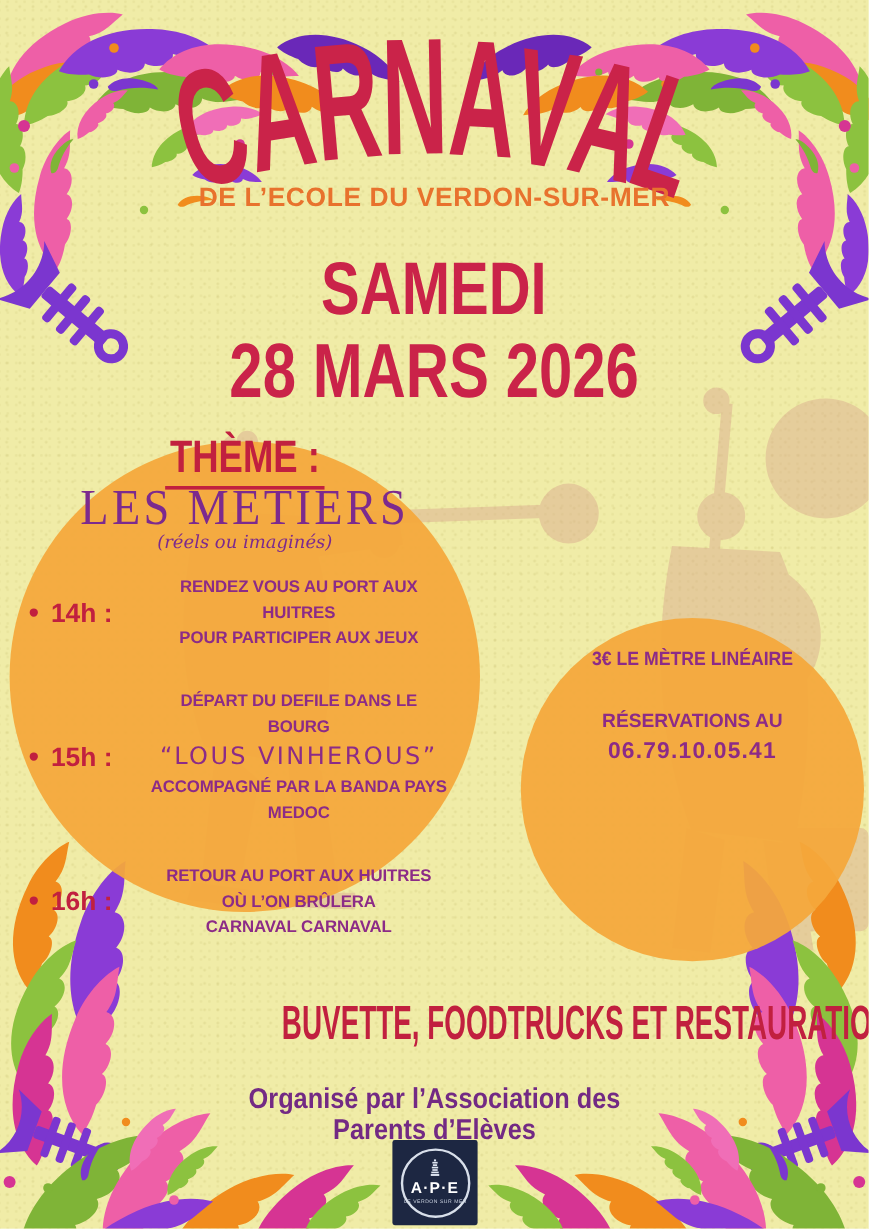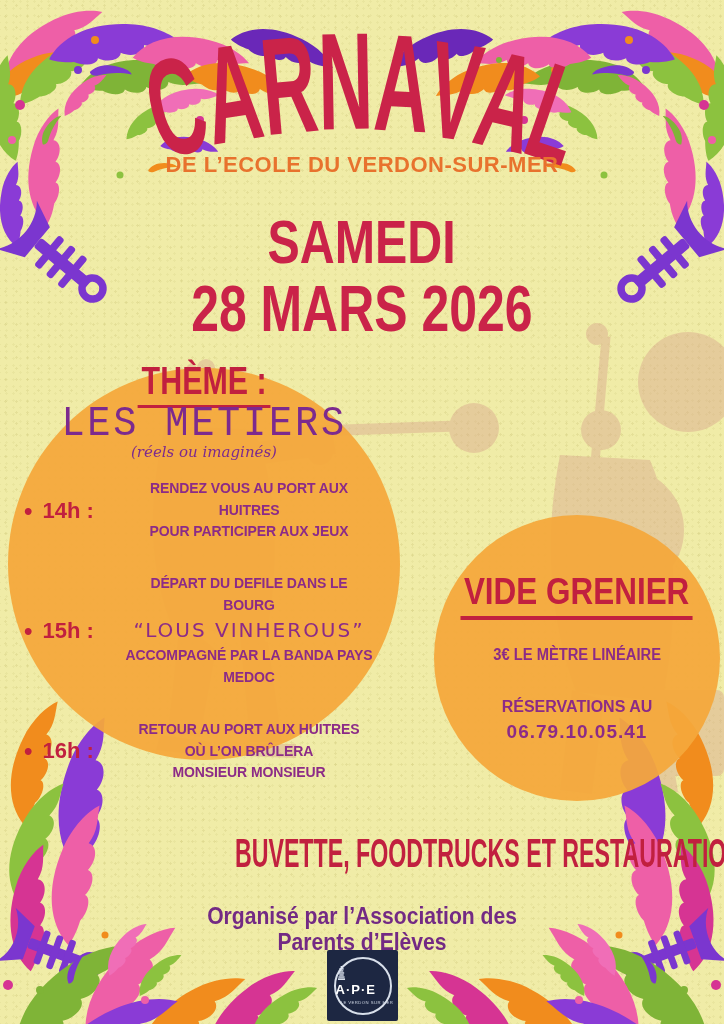--- a/index.html
+++ b/index.html
@@ -23,21 +23,21 @@
   .c78{transform:scaleX(.78);} .c8{transform:scaleX(.8);}
   .c85{transform:scaleX(.85);} .c88{transform:scaleX(.88);} .c92{transform:scaleX(.92);}
   
   .circle{position:absolute;border-radius:50%;background:rgba(244,168,60,.94);z-index:3;}
   .circle-theme{left:8px;top:368px;width:392px;height:392px;}
   .circle-vg{left:434px;top:515px;width:286px;height:286px;}
   
   .theme-label{position:absolute;top:360px;left:8px;width:392px;text-align:center;z-index:5;}
   .theme-label .in{font-weight:bold;font-size:38px;color:#c1203f;border-bottom:3px solid #c1203f;padding:0 5px 2px;}
   .theme-name{position:absolute;top:400px;left:8px;width:392px;text-align:center;z-index:5;
-    font-family:Liberation Mono, monospace;font-size:42px;letter-spacing:3px;color:#7c2a8e;}
+    font-family:Liberation Serif, serif;font-size:42px;letter-spacing:3px;color:#7c2a8e;}
   .theme-sub{position:absolute;top:443px;left:8px;width:392px;text-align:center;z-index:5;
     font-family:"DejaVu Serif",serif;font-style:italic;font-size:15px;color:#7c2a8e;}
   .schedule{position:absolute;left:12px;top:478px;width:362px;z-index:5;}
   .sched-item{display:flex;align-items:center;margin-bottom:30px;}
   .sched-time{width:84px;flex:none;display:flex;align-items:center;color:#c1203f;font-weight:bold;font-size:22px;white-space:nowrap;}
   .sched-bullet{font-size:24px;margin:0 10px 0 12px;line-height:1;}
   .sched-lines{flex:1;text-align:center;margin-left:28px;}
   .sched-line{font-weight:bold;font-size:14px;line-height:1.55;color:#8c2b87;letter-spacing:-.1px;}
   .sched-line.hand{font-family:"DejaVu Sans",sans-serif;font-weight:normal;font-size:20px;letter-spacing:2px;line-height:1.45;}
   
@@ -46,21 +46,21 @@
   .vg-title .in{font-weight:bold;font-size:37px;color:#c1203f;border-bottom:4px solid #c1203f;padding:0 4px 3px;}
   .vg-price{margin-top:26px;font-weight:bold;font-size:16px;color:#8c2b87;}
   .vg-res{margin-top:34px;font-weight:bold;font-size:16px;color:#8c2b87;}
   .vg-phone{margin-top:5px;font-weight:bold;font-size:19px;letter-spacing:1px;color:#8c2b87;}
   
   .amenities{position:absolute;top:831px;left:0;right:0;text-align:center;z-index:5;color:#c1203f;font-weight:bold;font-size:40px;white-space:nowrap;}
   .organizer{position:absolute;top:903px;left:0;right:0;text-align:center;z-index:5;color:#732a84;font-weight:bold;font-size:24px;line-height:1.1;}
   .ape{position:absolute;left:327px;top:950px;width:71px;height:71px;background:#1d2742;border-radius:2px;z-index:5;
     display:flex;align-items:center;justify-content:center;}
   .ape-ring{width:58px;height:58px;border:2px solid #d8dfea;border-radius:50%;box-sizing:border-box;
-    display:flex;flex-direction:column;align-items:flex-start;justify-content:center;}
+    display:flex;flex-direction:column;align-items:center;justify-content:center;}
   .ape-acronym{color:#fff;font-weight:bold;font-size:13px;letter-spacing:1px;margin-top:1px;}
   .ape-arc{color:#cdd5e2;font-size:5px;letter-spacing:.5px;white-space:nowrap;margin-top:2px;transform:scale(.85);}
 </style>
 </head>
 <body>
 
 <div class="poster">
 
   <svg class="layer sil" width="724" height="1024" viewBox="0 0 724 1024">
     <g fill="#d7a28b">
@@ -201,28 +201,27 @@
         </div>
       </div>
       <div class="sched-item">
         <div class="sched-time">
           <span class="sched-bullet">•</span>
           <span>16h :</span>
         </div>
         <div class="sched-lines">
           <div class="sched-line">RETOUR AU PORT AUX HUITRES</div>
           <div class="sched-line">OÙ L’ON BRÛLERA</div>
-          <div class="sched-line">MONSIEUR MONSIEUR</div>
+          <div class="sched-line">CARNAVAL CARNAVAL</div>
         </div>
       </div>
     </div>
 
   <div class="circle circle-vg"></div>
   <div class="vg">
-    <div class="vg-title"><span class="in sx c85">VIDE GRENIER</span></div>
     <div class="vg-price"><span class="sx c92">3€ LE MÈTRE LINÉAIRE</span></div>
     <div class="vg-res">RÉSERVATIONS AU</div>
     <div class="vg-phone">06.79.10.05.41</div>
   </div>
 
   <div class="amenities"><span class="sx c58">BUVETTE, FOODTRUCKS ET RESTAURATION SUR PLACE</span></div>
   <div class="organizer">
     <span class="sx c88">
       <span>Organisé par l’Association des</span><br>
       <span>Parents d’Elèves</span>

